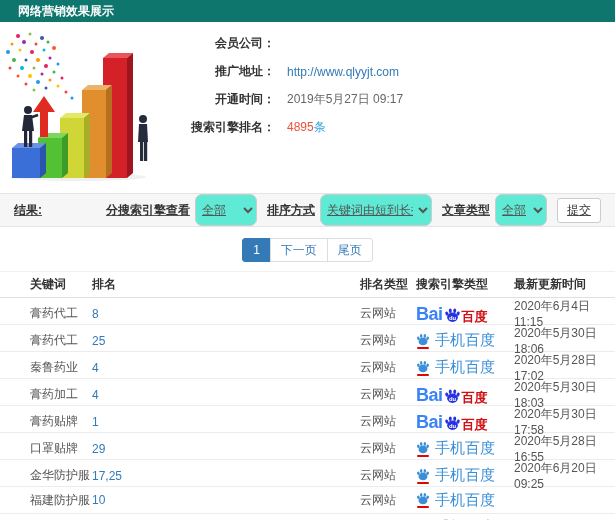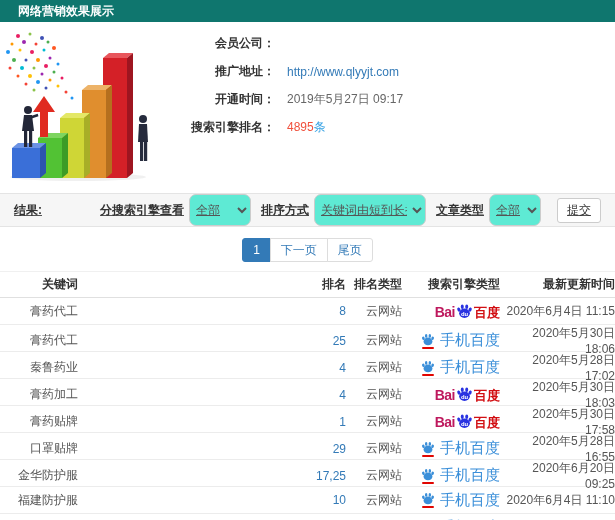--- a/index.html
+++ b/index.html
@@ -20,40 +20,40 @@
   .field-value .unit { color:#39a3e4; }
 
   
   .filterbar { position:absolute; top:193px; left:0; width:615px; height:34px; background:#f6f6f6; border-top:1px solid #e4e4e4; border-bottom:1px solid #e4e4e4; display:flex; align-items:center; padding:0 14px;text-decoration:underline; }
   .filter-left { font-weight:bold; color:#333; margin-right:auto; }
   .filter-right { display:flex; align-items:center; }
   .fgroup { display:flex; align-items:center; }
   .fgroup-label { font-weight:bold; color:#333; margin:0 5px 0 10px; white-space:nowrap;text-align:right; }
   .fselect { height:32px; border:1px solid #ccc; border-radius:7px; background:#5eead4; color:#555; font-size:12px; font-family:inherit; padding:0 2px; }
   .fselect.w1 { width:62px; } .fselect.w2 { width:112px; } .fselect.w3 { width:52px; }
-  .submit-btn { margin-left:16px; height:25px; padding:0 9px; background:#fff; border:1px solid #ccc; border-radius:3px; color:#333; font-size:12px; font-family:inherit; cursor:pointer; }
+  .submit-btn { margin-left:10px; height:25px; padding:0 9px; background:#fff; border:1px solid #ccc; border-radius:3px; color:#333; font-size:12px; font-family:inherit; cursor:pointer; }
 
   
   .pagination { position:absolute; top:238px; left:0; width:615px; text-align:center; }
   .pg-list { display:inline-flex; }
   .pg-item { min-width:26px; padding:2px 10px; line-height:18px; border:1px solid #ddd; background:#fff; color:#337ab7; cursor:pointer; margin-left:-1px; }
   .pg-item:first-child { margin-left:0; border-radius:3px 0 0 3px; }
   .pg-item:last-child { border-radius:0 3px 3px 0; }
   .pg-item.active { background:#337ab7; border-color:#337ab7; color:#fff; }
 
   
   .rank-table { position:absolute; top:271px; left:0; width:615px; border-top:1px solid #f0f0f0; }
-  .thead, .trow { display:grid; grid-template-columns:62px 268px 56px 98px 1fr; align-items:center; padding-left:16px;text-align:right; }
+  .thead, .trow { display:grid; grid-template-columns:62px 268px 56px 98px 1fr; align-items:center; padding-left:30px; }
   .thead { height:26px; font-weight:bold; color:#333; border-bottom:1px solid #e0e0e0; }
   .trow { height:27px; border-bottom:1px solid #ececec; color:#555; }
   .rank-link { color:#337ab7; text-decoration:none; cursor:pointer; }
 
   
   .baidu-logo { display:inline-flex; align-items:flex-end; line-height:1; }
-  .baidu-logo .bai { color:#be185d; font-weight:bold; font-size:14px; letter-spacing:-0.5px; }
+  .baidu-logo .bai { color:#3b82f6; font-weight:bold; font-size:18px; letter-spacing:-0.5px; }
   .baidu-logo .cn { color:#d20f13; font-weight:bold; font-size:13px; }
   .baidu-logo svg { width:17px; height:16px; margin:0 1px; }
   .mobile-logo { display:inline-flex; align-items:center; }
   .paw-box { display:inline-flex; flex-direction:column; align-items:center; margin-right:5px; }
   .paw-box svg { width:14px; height:13px; }
   .paw-box .uline { width:12px; height:2px; background:#e10601; margin-top:1px; border-radius:1px; }
   .m-text { color:#3b8fd9; font-size:15px; }
 </style>
 </head>
 <body>
@@ -342,21 +342,20 @@
                   <ellipse cx="13" cy="15.5" rx="8.2" ry="7.2" fill="#3b8fd9"></ellipse>
                   <ellipse cx="4.4" cy="9.8" rx="2.4" ry="3.3" transform="rotate(-20 4.4 9.8)" fill="#3b8fd9"></ellipse>
                   <ellipse cx="9.6" cy="5.4" rx="2.3" ry="3.5" fill="#3b8fd9"></ellipse>
                   <ellipse cx="16.4" cy="5.4" rx="2.3" ry="3.5" fill="#3b8fd9"></ellipse>
                   <ellipse cx="21.6" cy="9.8" rx="2.4" ry="3.3" transform="rotate(20 21.6 9.8)" fill="#3b8fd9"></ellipse>
                 </svg>
                 <i class="uline"></i>
               </span>
               <span class="m-text">手机百度</span>
             </span></span>
-          <span>2020年6月4日 11:10</span>
         </div>
         <div class="trow">
           <span></span>
           <span></span>
           <span></span>
           <span><span class="mobile-logo">
               <span class="paw-box">
                 <svg viewBox="0 0 26 24">
                   <ellipse cx="13" cy="15.5" rx="8.2" ry="7.2" fill="#3b8fd9"></ellipse>
                   <ellipse cx="4.4" cy="9.8" rx="2.4" ry="3.3" transform="rotate(-20 4.4 9.8)" fill="#3b8fd9"></ellipse>

